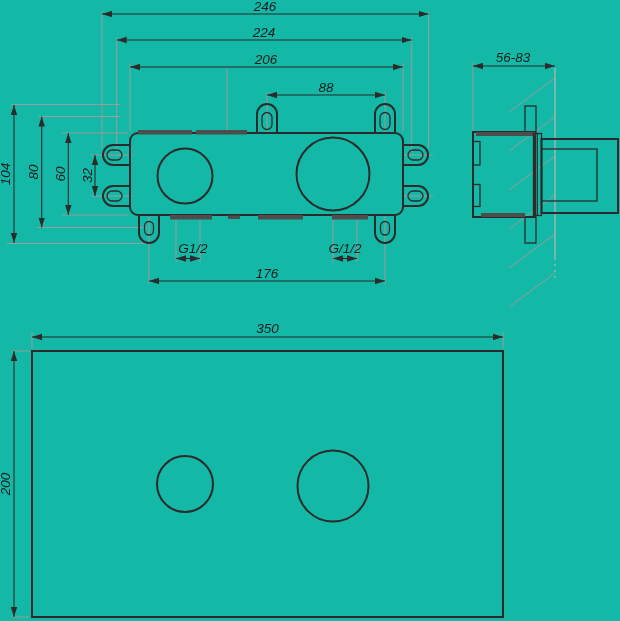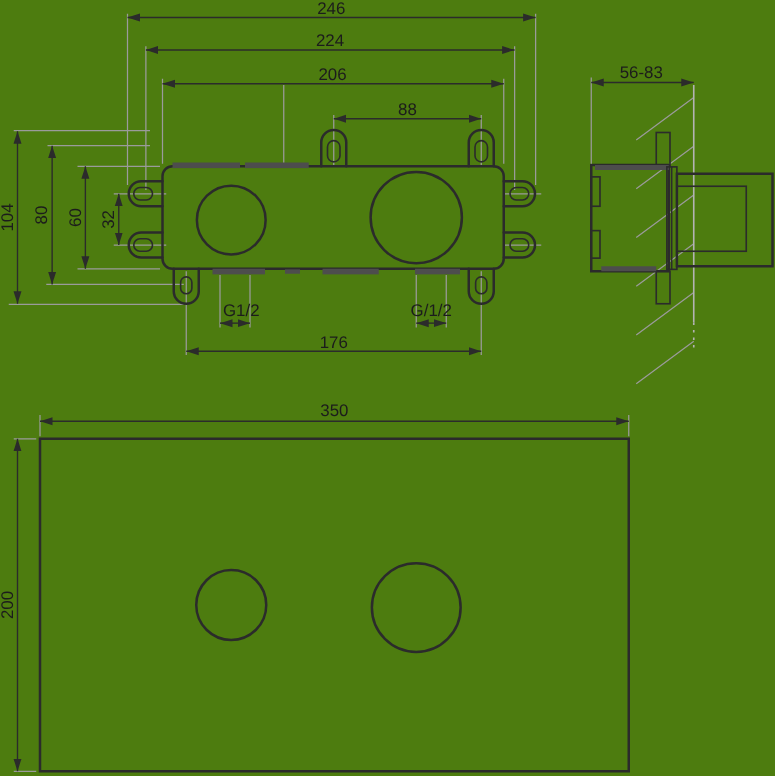--- a/index.html
+++ b/index.html
@@ -1,16 +1,16 @@
 <!DOCTYPE html>
 <html><head>
 <meta charset="utf-8">
 <style>
   html,body{margin:0;padding:0;background:#ffffff;}
-  .stage{width:620px;height:621px;position:relative;background:#4d7c0f;}
+  .stage{width:620px;height:621px;position:relative;background:#14b8a6;font-style:italic;}
   svg{display:block;}
   .obj{stroke:#2b2b2b;stroke-width:2;fill:none;stroke-linecap:round;}
   .objthin{stroke:#2b2b2b;stroke-width:1.3;fill:none;}
   .ext{stroke:#9b9b9b;stroke-width:1;fill:none;}
   .dim{stroke:#2b2b2b;stroke-width:1.1;fill:none;}
   .hatch{stroke:#9b9b9b;stroke-width:1;fill:none;}
   .wall{stroke:#b3b3b3;stroke-width:1.3;fill:none;}
   .strip{fill:#4d4d4d;stroke:none;}
   text{font-family:"Liberation Sans","DejaVu Sans",sans-serif;font-size:13.5px;fill:#1c1c1c;}
 </style>

